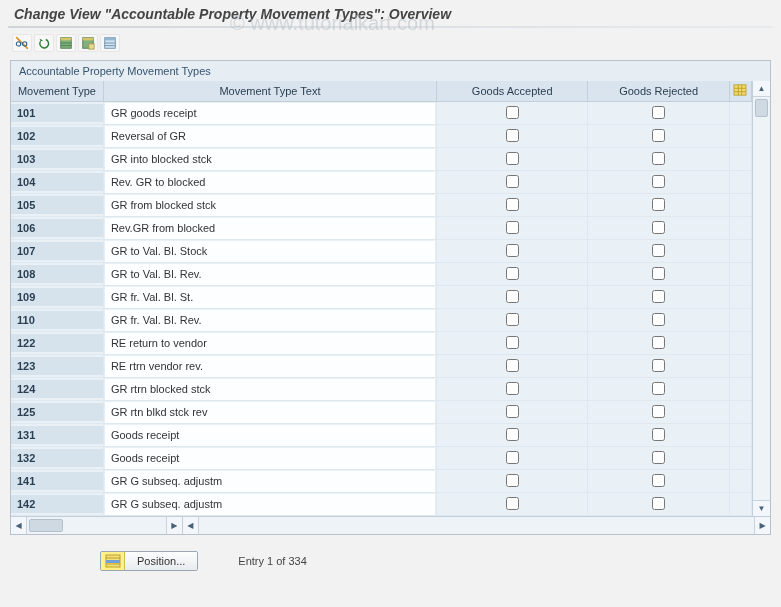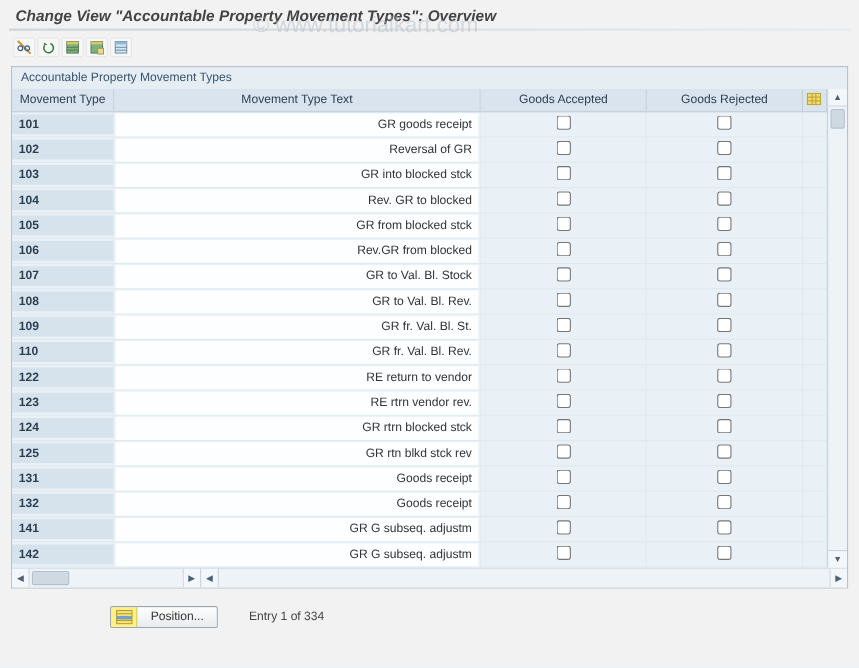--- a/index.html
+++ b/index.html
@@ -94,21 +94,20 @@
   }
   .cell-input {
     width: 100%; height: 21px;
     border: none;
     background: #fcfeff;
     padding: 2px 6px;
     font: inherit;
     color: #333;
     border-left: 1px solid #e6edf3;
     border-right: 1px solid #e6edf3;
-    text-align: right;
   }
   .chk-cell {
     text-align: center;
     background: #f7fbfe;
   }
   .chk-cell input { margin: 0; }
   .col-mt { width: 92px; }
   .col-txt { width: 330px; }
   .col-ga  { width: 150px; }
   .col-gr  { width: 140px; }
@@ -152,21 +151,21 @@
     position: absolute; left: 2px; top: 2px; bottom: 2px; width: 34px;
     background: #cfd9e2; border: 1px solid #b4c1cd; border-radius: 2px;
   }
   .hs-sep { width: 1px; background:#c2cfda; }
   .hs-gap { flex: 4; }
 
   .footer {
     margin-top: 16px;
     display: flex;
     align-items: center;
-    gap: 28px;
+    gap: 40px;
     padding-left: 100px;
   }
   .position-btn {
     display: flex;
     border: 1px solid #9aa6b1;
     border-radius: 2px;
     overflow: hidden;
     cursor: pointer;
   }
   .position-btn .pb-icon {

